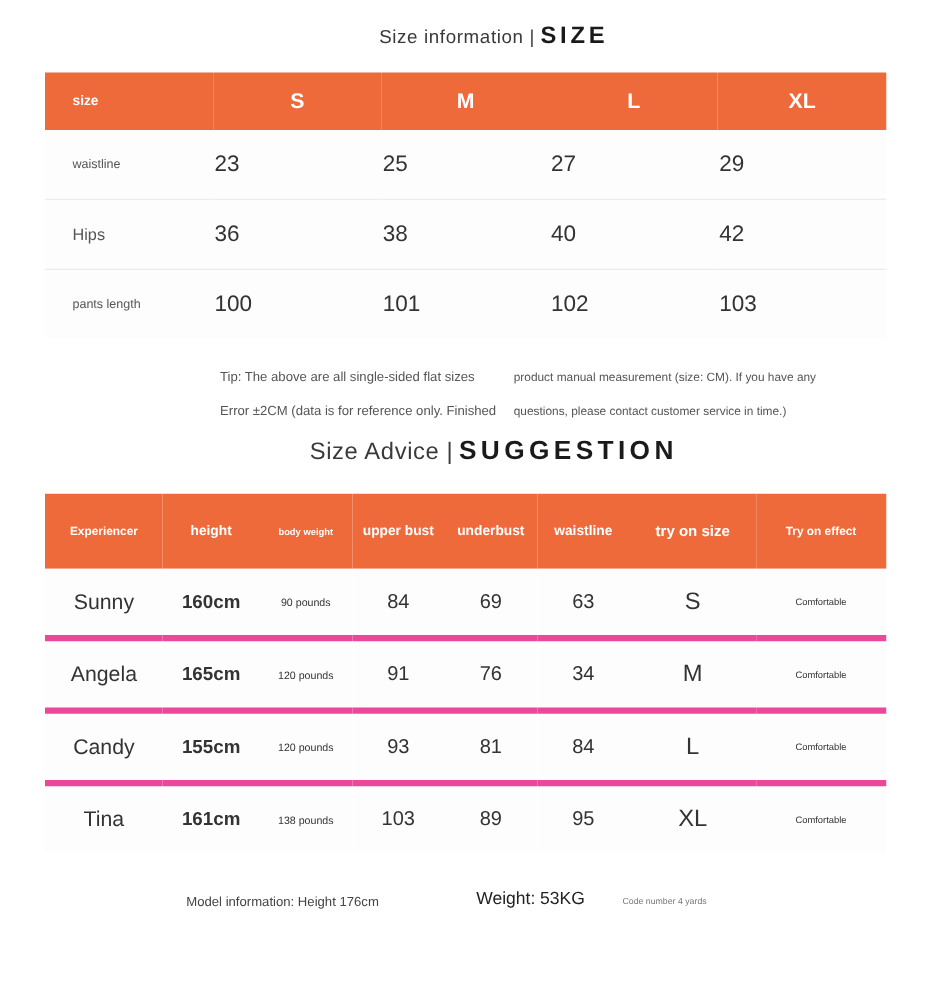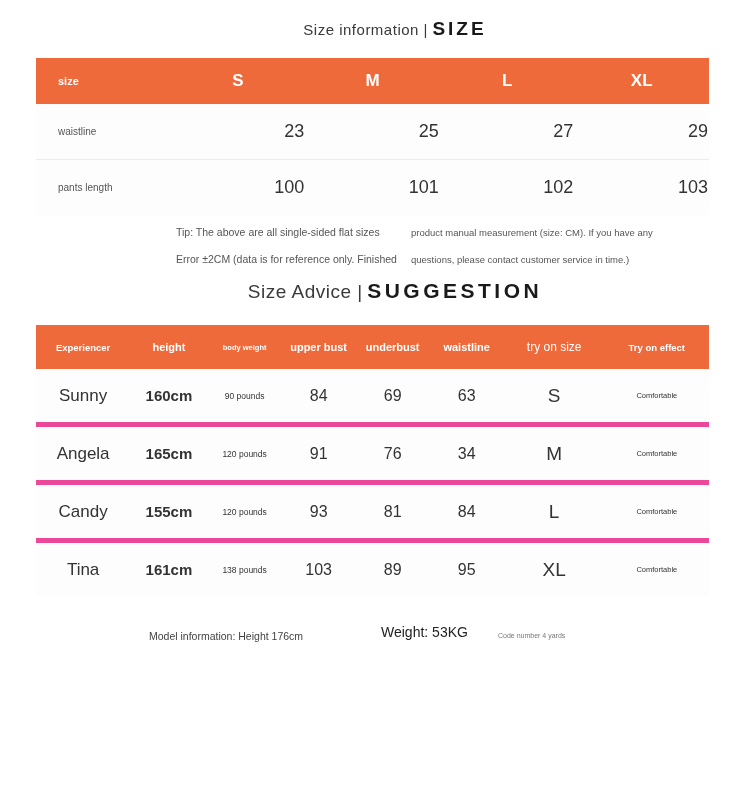--- a/index.html
+++ b/index.html
@@ -66,37 +66,37 @@
   #size-table thead th { height: 46px; }
   #size-table thead th.lbl {
     font-size: 11px;
     text-align: left;
     padding-left: 22px;
     font-weight: bold;
   }
   #size-table thead th.val { font-size: 17px; }
   #size-table tbody td {
     height: 53px;
-    text-align: right;
+    text-align: left;
     font-size: 18px;
     color: #333;
     background: #fdfdfd;
     border-bottom: 1px solid #ececec;
   }
   #size-table tbody tr:last-child td { border-bottom: none; }
   #size-table tbody td.lbl {
     text-align: left;
     padding-left: 22px;
     font-size: 10px;
     color: #555;
   }
   #size-table tbody td.lbl.mid { font-size: 13px; }
 
   .tip {
-    margin: 4px auto 0;
+    margin: 18px auto 0;
     width: 673px;
     position: relative;
     height: 60px;
   }
   .tip .col-a {
     position: absolute;
     left: 140px;
     top: 0;
     width: 250px;
     font-size: 10.5px;
@@ -110,24 +110,24 @@
     top: 0;
     width: 280px;
     font-size: 9.5px;
     color: #555;
     line-height: 27px;
     text-align: left;
   }
 
   
   #advice-table-wrap { margin-top: 22px; }
-  #advice-table thead th { height: 44px; vertical-align: middle; margin-left: 16px; }
+  #advice-table thead th { height: 60px; vertical-align: middle; margin-left: 16px; }
   #advice-table thead th.h-sm { font-size: 9.5px; font-weight: bold; }
   #advice-table thead th.h-md { font-size: 11px; font-weight: bold; }
-  #advice-table thead th.h-lg { font-size: 12px; font-weight: normal; }
+  #advice-table thead th.h-lg { font-size: 12px; font-weight: bold; }
   #advice-table thead th.h-tiny { font-size: 7.5px; font-weight: bold; }
   #advice-table tbody td {
     height: 51px;
     text-align: center;
     border-bottom: 5px solid #ec4899;
     background: #fdfdfd;
     color: #333;
   }
   #advice-table tbody tr:last-child td { border-bottom: none; }
   .c-name { font-size: 17px; }
@@ -187,20 +187,27 @@
           <th class="val">XL</th>
         </tr>
       </thead>
       <tbody>
         <tr>
           <td class="lbl">waistline</td>
           <td>23</td>
           <td>25</td>
           <td>27</td>
           <td>29</td>
+        </tr>
+        <tr>
+          <td class="lbl mid">Hips</td>
+          <td>36</td>
+          <td>38</td>
+          <td>40</td>
+          <td>42</td>
         </tr>
         <tr>
           <td class="lbl">pants length</td>
           <td>100</td>
           <td>101</td>
           <td>102</td>
           <td>103</td>
         </tr>
       </tbody>
     </table>

